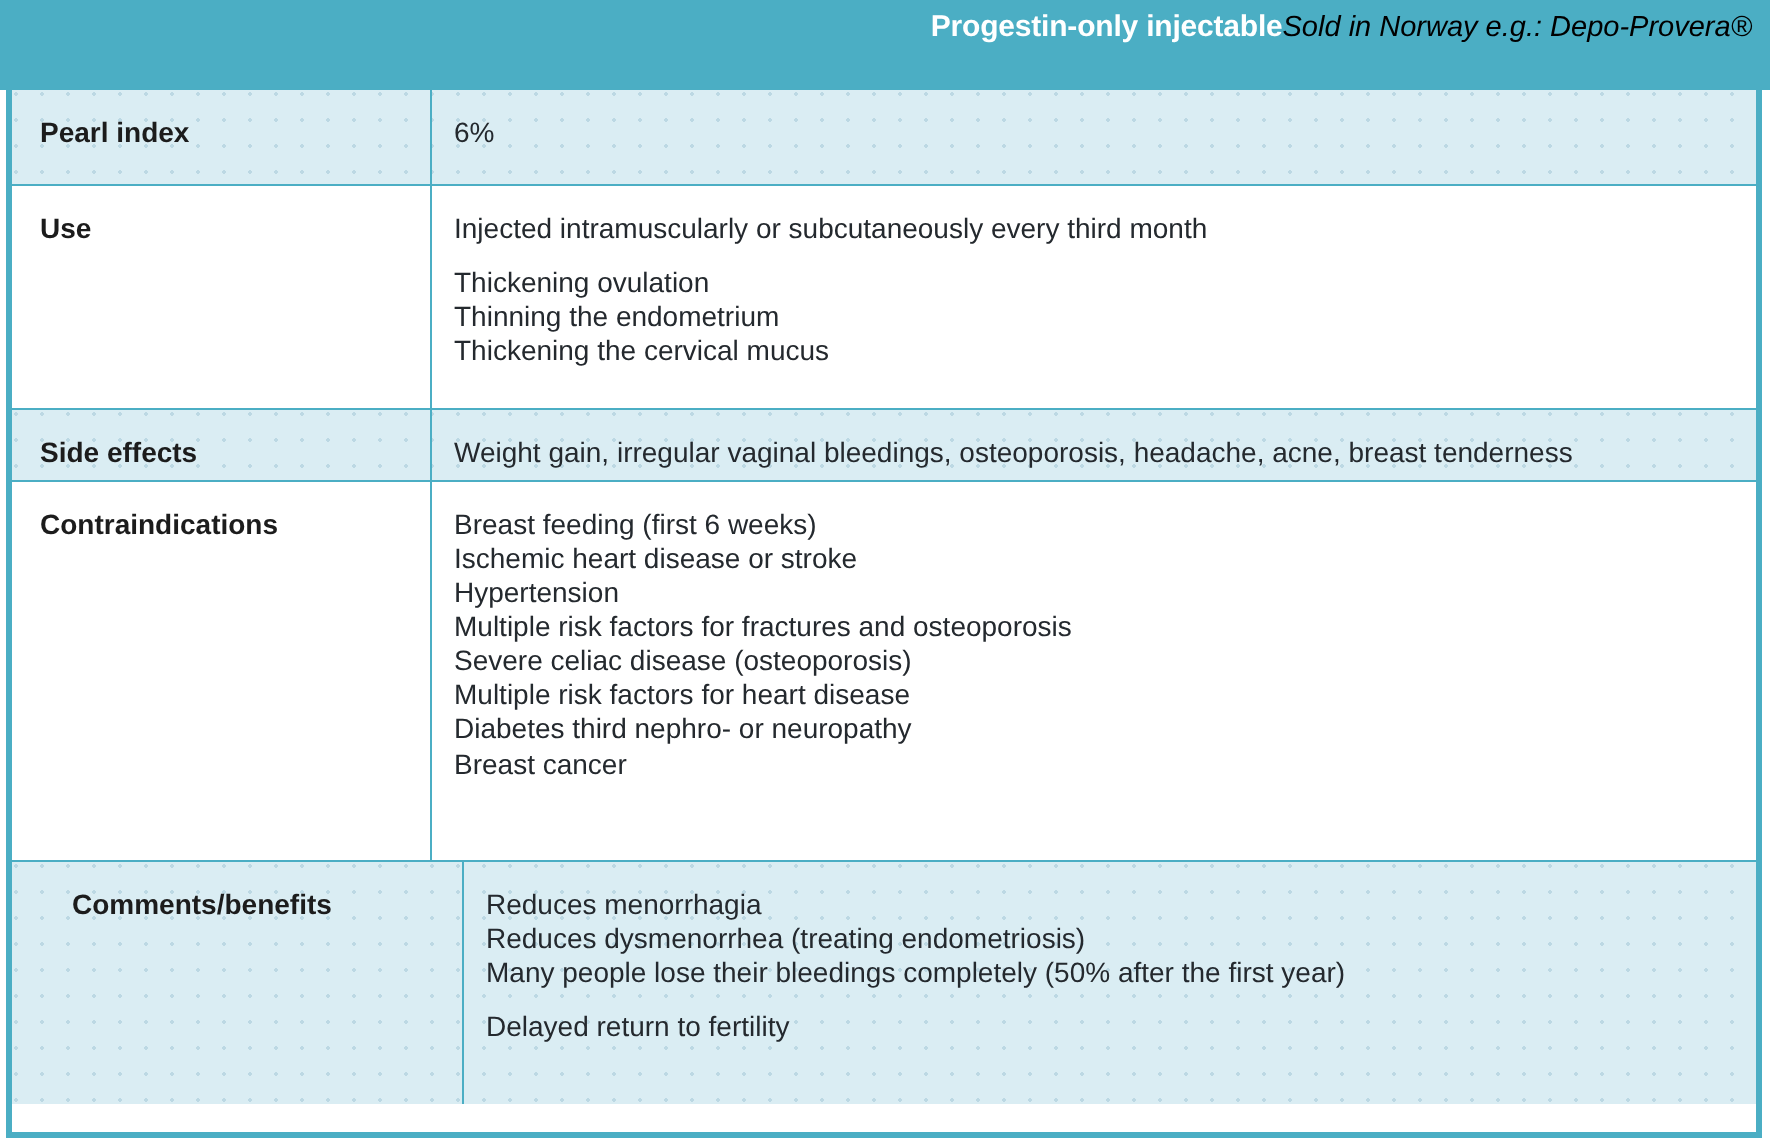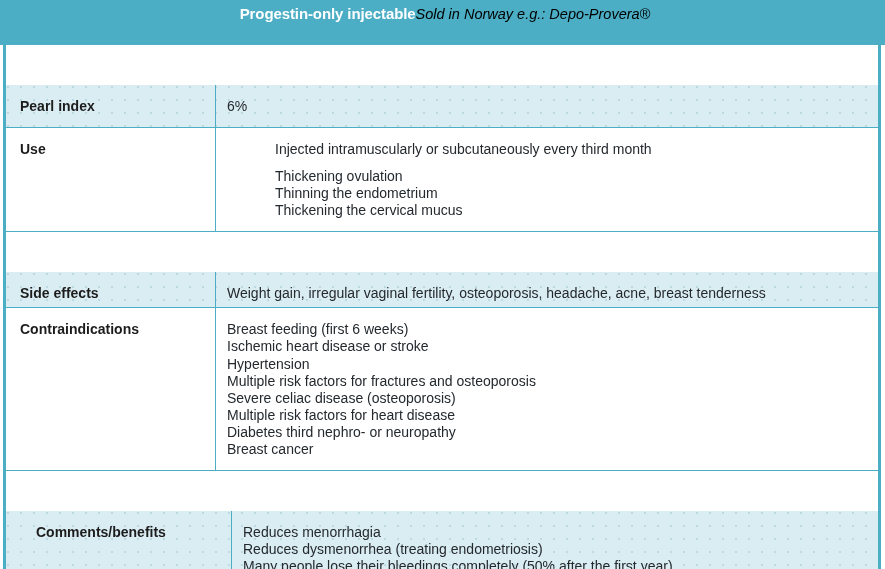--- a/index.html
+++ b/index.html
@@ -21,21 +21,21 @@
     position: relative;
   }
 
   
   .table-header {
     background: #4baec4;
     height: 45px;
     box-sizing: border-box;
     display: flex;
     align-items: center;
-    justify-content: center;
+    justify-content: flex-end;
     padding: 0 9px 18px 14px;
   }
   .header-title {
     color: #ffffff;
     font-size: 15px;
     font-weight: bold;
     letter-spacing: -0.1px;
     white-space: nowrap;
   }
   .header-note {
@@ -69,21 +69,20 @@
     border-bottom: none;
     padding-left: 16px;
   }
 
   
   .row.shaded {
     background-color: #daedf3;
     background-image:
       radial-gradient(circle at 2px 2px, rgba(120,170,190,0.30) 0.8px, transparent 0.9px);
     background-size: 13px 13px;
-    margin-top: 40px;
   }
   .row.plain {
     background-color: #ffffff;
   }
 
   .cell-label {
     box-sizing: border-box;
     width: 210px;
     flex: 0 0 210px;
     border-right: 1px solid #4baec4;
@@ -109,21 +108,21 @@
   
   .cell-value .line.gap-after {
     margin-bottom: 10px;
   }
   .cell-value .line.gap-before {
     margin-top: 10px;
   }
 
   
   .row-pearl { height: 48px; }
-  .row-use { height: 112px; gap: 48px; }
+  .row-use { height: 112px; }
   .row-side { height: 36px; justify-content: flex-end; }
   .row-contra { height: 190px; }
   .row-comments { height: 121px; }
 </style>
 </head>
 <body>
 
 <div class="fact-table">
 
   <div class="table-header">
@@ -146,21 +145,21 @@
         <span class="line gap-after">Injected intramuscularly or subcutaneously every third month</span>
         <span class="line">Thickening ovulation</span>
         <span class="line">Thinning the endometrium</span>
         <span class="line">Thickening the cervical mucus</span>
       </div>
     </div>
 
     <div class="row shaded row-side">
       <div class="cell-label">Side effects</div>
       <div class="cell-value">
-        <span class="line">Weight gain, irregular vaginal fertility, osteoporosis, headache, acne, breast tenderness</span>
+        <span class="line">Weight gain, irregular vaginal bleedings, osteoporosis, headache, acne, breast tenderness</span>
       </div>
     </div>
 
     <div class="row plain row-contra">
       <div class="cell-label">Contraindications</div>
       <div class="cell-value">
         <span class="line">Breast feeding (first 6 weeks)</span>
         <span class="line">Ischemic heart disease or stroke</span>
         <span class="line">Hypertension</span>
         <span class="line">Multiple risk factors for fractures and osteoporosis</span>

